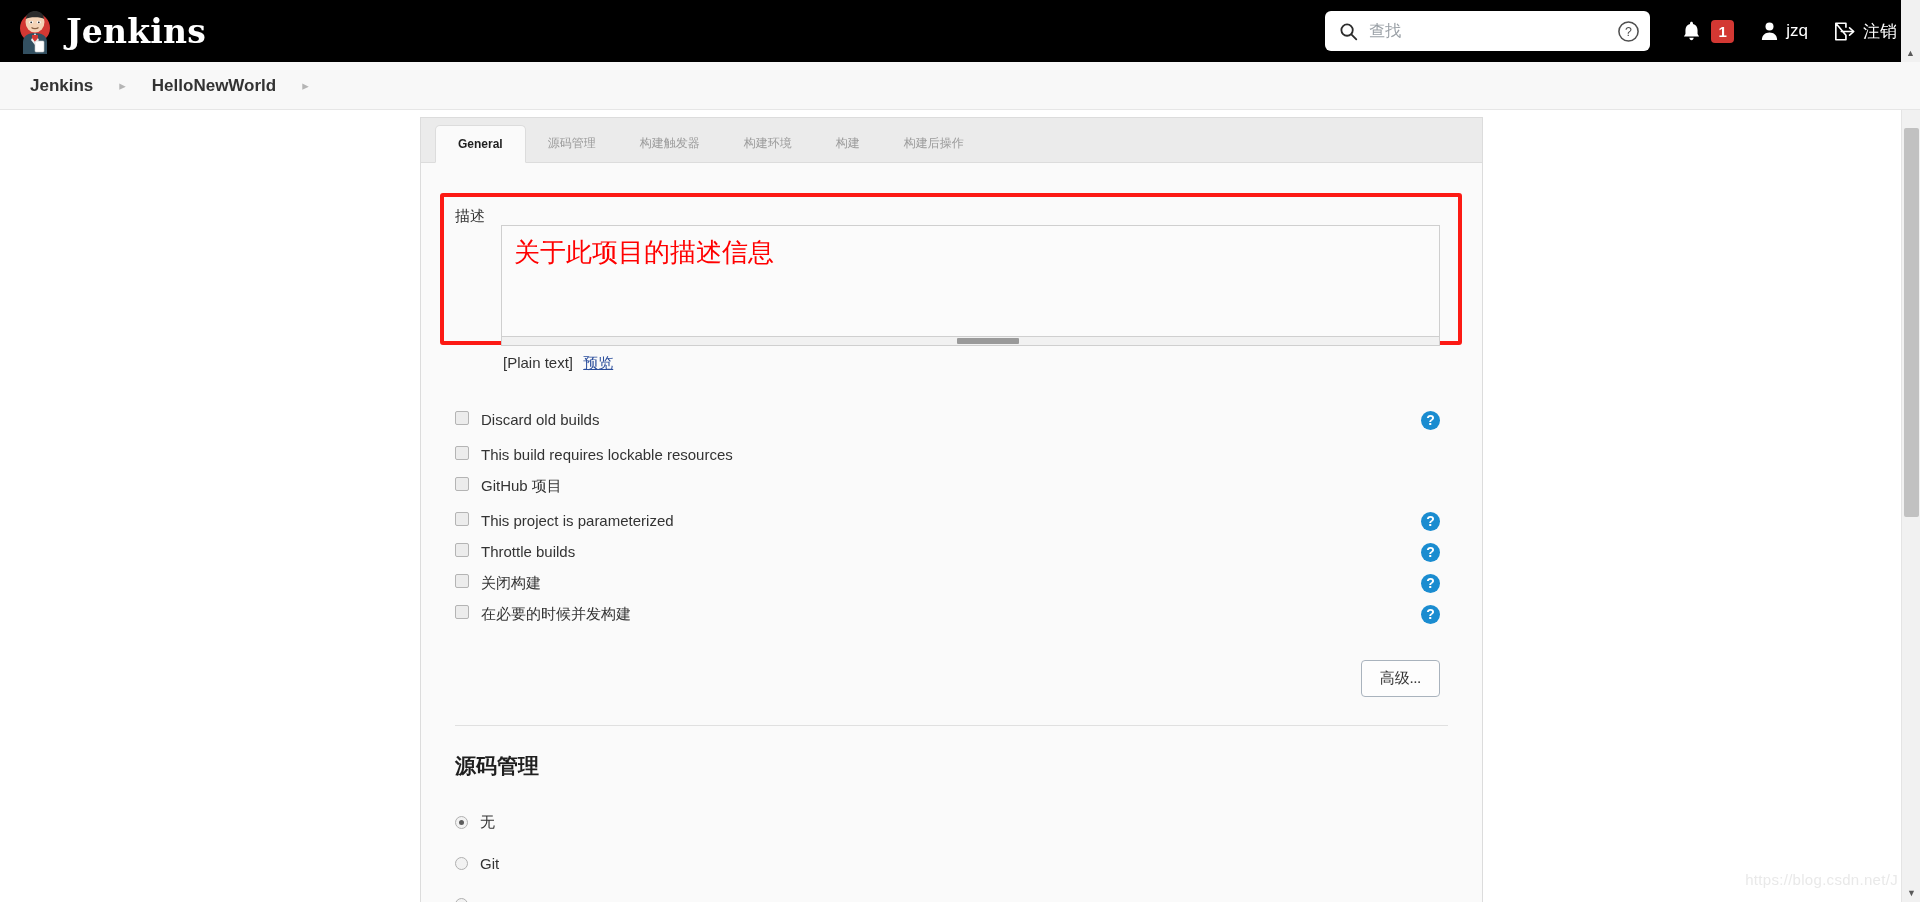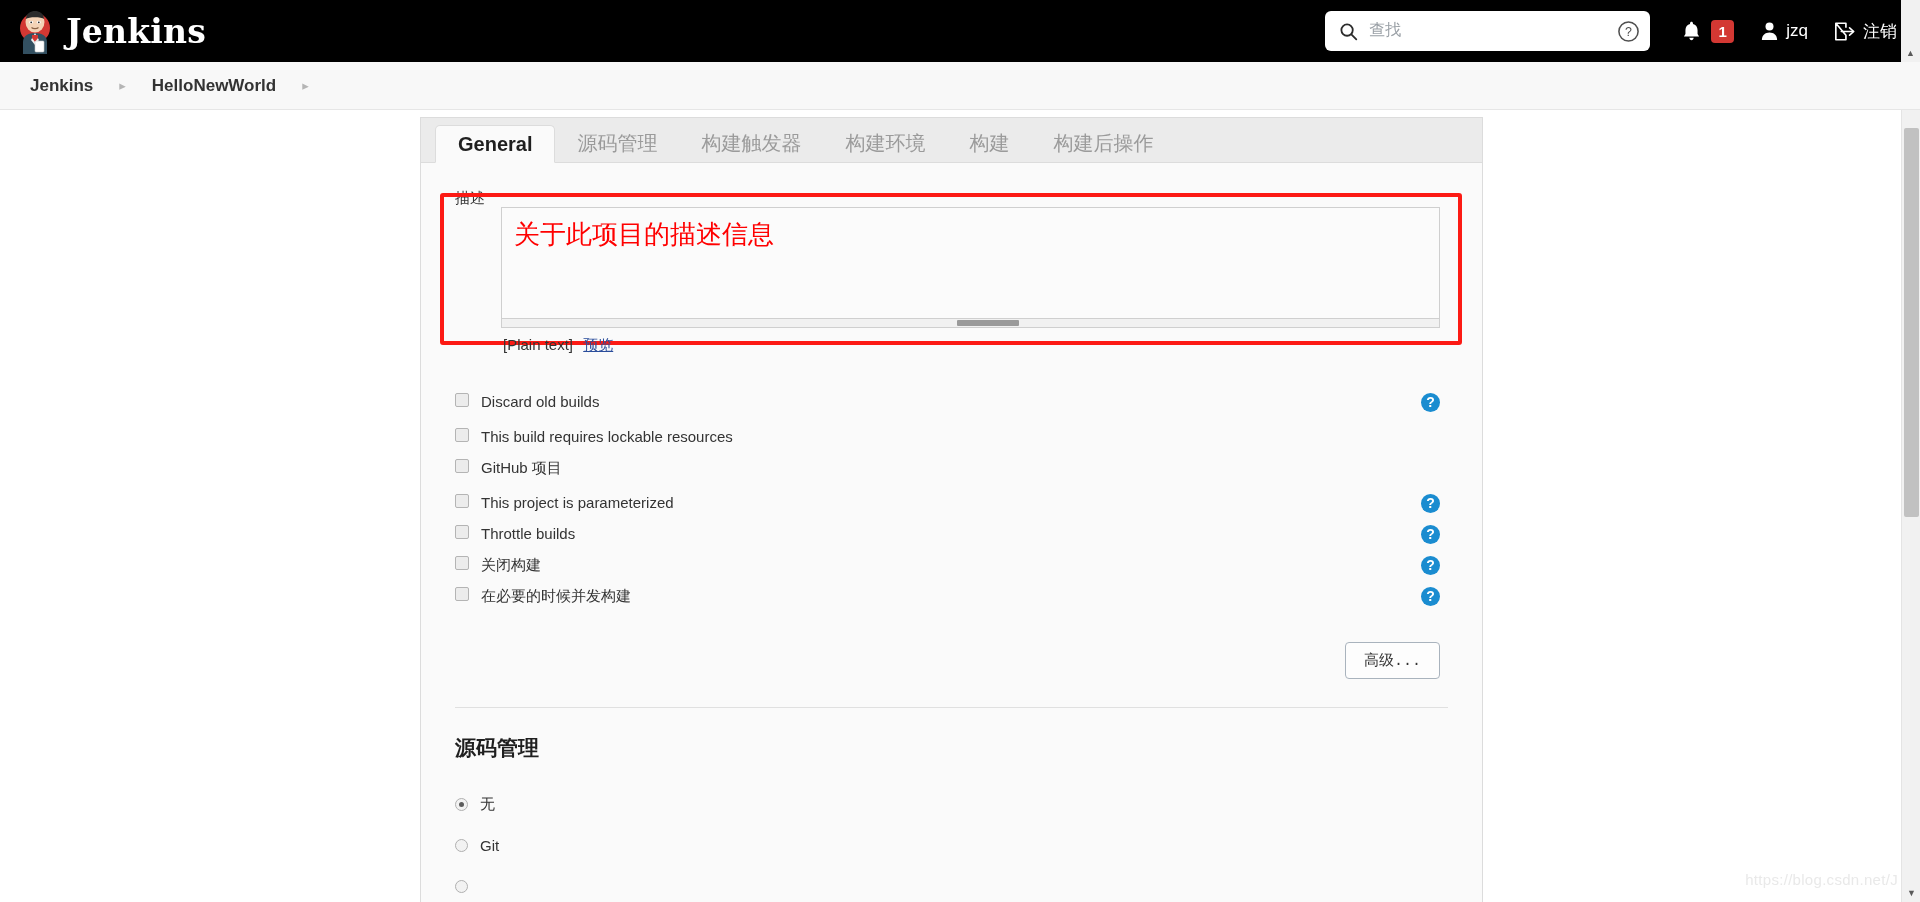--- a/index.html
+++ b/index.html
@@ -49,21 +49,21 @@
     margin-right: 18px;
   }
   .search-icon { flex: 0 0 auto; width: 19px; height: 19px; color:#2b2b2b; }
   .search-input {
     flex: 1 1 auto;
     border: 0; outline: 0;
     font-size: 16px;
     color: #333;
     padding-left: 11px;
     background: transparent;
-    font-family: Liberation Mono, monospace;
+    font-family: Liberation Sans, sans-serif;
   }
   .search-input::placeholder { color: #9aa0a6; }
   .search-help { flex: 0 0 auto; width: 23px; height: 23px; color:#4f4f4f; margin-right:2px; }
 
   .mast-item {
     display: flex;
     align-items: center;
     gap: 7px;
     color: #ffffff;
     font-size: 17px;
@@ -133,21 +133,21 @@
     background: #ebebeb;
     border: 1px solid #dcdcdc;
     border-bottom: 1px solid #dcdcdc;
     height: 46px;
     display: flex;
     align-items: flex-end;
     padding-left: 14px;
     gap: 0;
   }
   .tab {
-    font-size: 20px;
+    font-size: 12px;
     color: #9b9b9b;
     padding: 0 22px;
     height: 37px;
     line-height: 37px;
     text-decoration: none;
     white-space: nowrap;
   }
   .tab.active {
     background: #fafafa;
     color: #1f1f1f;
@@ -176,21 +176,21 @@
     top: 30px;
     width: 1022px;
     height: 152px;
     border: 4px solid #fc1a14;
     border-radius: 3px;
     pointer-events: none;
   }
 
   .desc-row {
     display: flex;
-    padding: 20px 0 0 34px;
+    padding: 38px 0 0 34px;
     align-items: flex-start;
   }
   .desc-label {
     width: 46px;
     font-size: 15px;
     color: #333;
     padding-top: 6px;
     flex: 0 0 auto;
   }
   .desc-field { flex: 1 1 auto; padding-right: 42px; position: relative; margin-top: 24px; }
@@ -282,21 +282,21 @@
     padding: 24px 42px 0 0;
   }
   .btn-adv {
     background: #fdfdfd;
     border: 1px solid #a9b3bd;
     border-radius: 4px;
     font-size: 15px;
     color: #333;
     padding: 8px 18px;
     cursor: pointer;
-    font-family: Liberation Mono, monospace;
+    font-family: Liberation Serif, serif;
   }
 
   .section-divider {
     margin: 28px 34px 0 34px;
     border-top: 1px solid #e0e0e0;
   }
   .scm-section { padding: 26px 0 0 34px; }
   .scm-title {
     font-size: 21px;
     font-weight: bold;

